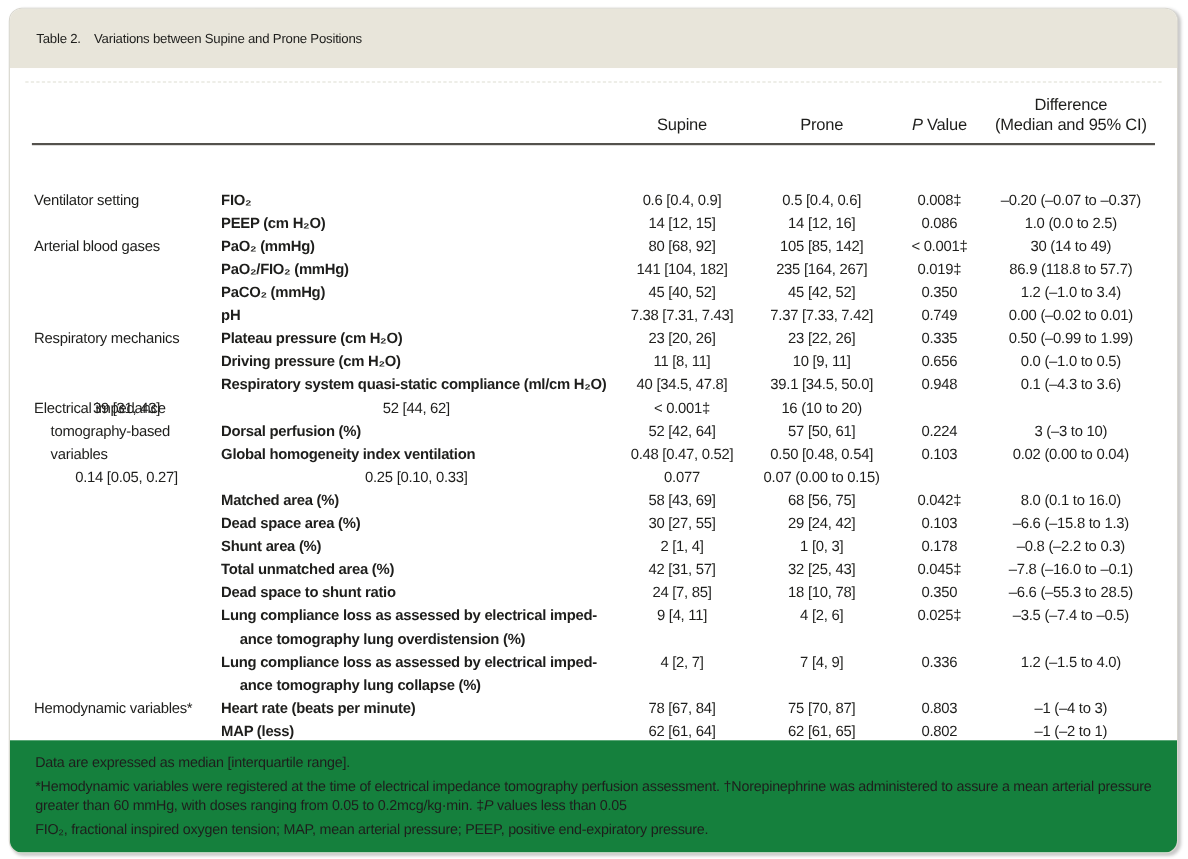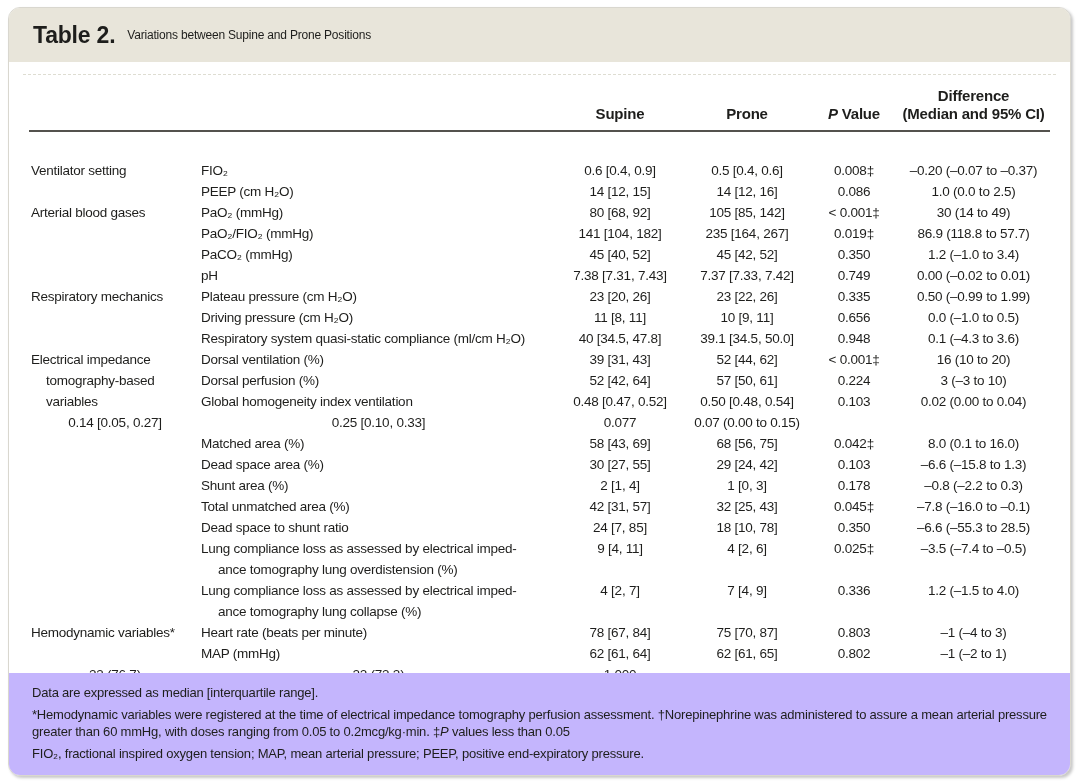--- a/index.html
+++ b/index.html
@@ -23,21 +23,21 @@
   }
   
   .title-band {
     position: absolute; left: 0; top: 0; right: 0;
     height: 54px;
     background: #e8e5da;
     display: flex; align-items: center;
     padding: 0 24px; box-sizing: border-box;
     gap: 12px;
   }
-  .title-label { font-weight: bold; font-size: 23px; letter-spacing: -0.2px; }
+  .title-label { font-weight: normal; font-size: 12px; letter-spacing: -0.2px; }
   .title-text  { font-size: 12px; letter-spacing: -0.2px; }
 
   
   .tbody-area {
     position: absolute; left: 0; top: 54px; right: 0;
     height: 611px;
     background: #ffffff;
     padding: 0 20px; box-sizing: border-box;
   }
   .tbody-area::before {
@@ -49,61 +49,62 @@
     display: grid;
     grid-template-columns: 172px 355px 128px 126px 88px 151px;
   }
   .header-row {
     padding-top: 16px;
     min-height: 46px;
     align-items: end;
     padding-bottom: 5px;
   }
   .hcell {
-    font-weight: bold;
+    font-weight: normal;
     font-size: 15px;
     text-align: center;
     line-height: 1.25;
     letter-spacing: -0.2px;
     white-space: nowrap;
   }
   .hcell .it { font-style: italic; }
   .header-rule {
     border-top: 2px solid #54524d;
     margin: 1px 0 0 0;
   }
-  .rows { padding-top: 28px; }
+  .rows { padding-top: 11px; margin-top: 28px; }
   .trow {
     position: relative;
     align-items: start;
     min-height: 21px;
     font-size: 13.5px;
     line-height: 21px;
     letter-spacing: -0.25px;
   }
   .gcell {
     position: absolute;
     left: 2px; top: 0;
     width: 168px;
     padding-left: 15px; text-indent: -15px;
     white-space: pre;
     line-height: 21px;
   }
   .vcell {
     grid-column: 2;
     padding-left: 17px; text-indent: -17px;
     white-space: pre;
+    font-weight: bold;
   }
   .num { text-align: center; white-space: nowrap; }
 
   
   .foot-band {
     position: absolute; left: 0; right: 0; bottom: 0;
     height: 102px;
-    background: #c4b5fd;
+    background: #15803d;
     padding: 11px 23px 0; box-sizing: border-box;
     font-size: 13px;
     line-height: 17px;
     letter-spacing: -0.2px;
   }
   .foot-note { margin: 0 0 5px 0; }
   .foot-note .it { font-style: italic; }
 </style>
 </head>
 <body>
@@ -195,21 +196,20 @@
           <div class="vcell">Respiratory system quasi-static compliance (ml/cm H₂O)</div>
           <div class="num">40 [34.5, 47.8]</div>
           <div class="num">39.1 [34.5, 50.0]</div>
           <div class="num">0.948</div>
           <div class="num">0.1 (–4.3 to 3.6)</div>
         </div>
         <div class="trow grid-cols">
           <div class="gcell">Electrical impedance
 tomography-based
 variables</div>
-          <div class="vcell">Dorsal ventilation (%)</div>
           <div class="num">39 [31, 43]</div>
           <div class="num">52 [44, 62]</div>
           <div class="num">&lt; 0.001‡</div>
           <div class="num">16 (10 to 20)</div>
         </div>
         <div class="trow grid-cols">
           <div class="vcell">Dorsal perfusion (%)</div>
           <div class="num">52 [42, 64]</div>
           <div class="num">57 [50, 61]</div>
           <div class="num">0.224</div>
@@ -281,21 +281,21 @@
         </div>
         <div class="trow grid-cols">
           <div class="gcell">Hemodynamic variables*</div>
           <div class="vcell">Heart rate (beats per minute)</div>
           <div class="num">78 [67, 84]</div>
           <div class="num">75 [70, 87]</div>
           <div class="num">0.803</div>
           <div class="num">–1 (–4 to 3)</div>
         </div>
         <div class="trow grid-cols">
-          <div class="vcell">MAP (mmHg)</div>
+          <div class="vcell">MAP (less)</div>
           <div class="num">62 [61, 64]</div>
           <div class="num">62 [61, 65]</div>
           <div class="num">0.802</div>
           <div class="num">–1 (–2 to 1)</div>
         </div>
         <div class="trow grid-cols">
           <div class="num">23 (76.7)</div>
           <div class="num">22 (73.3)</div>
           <div class="num">1.000</div>
           <div class="num"></div>

